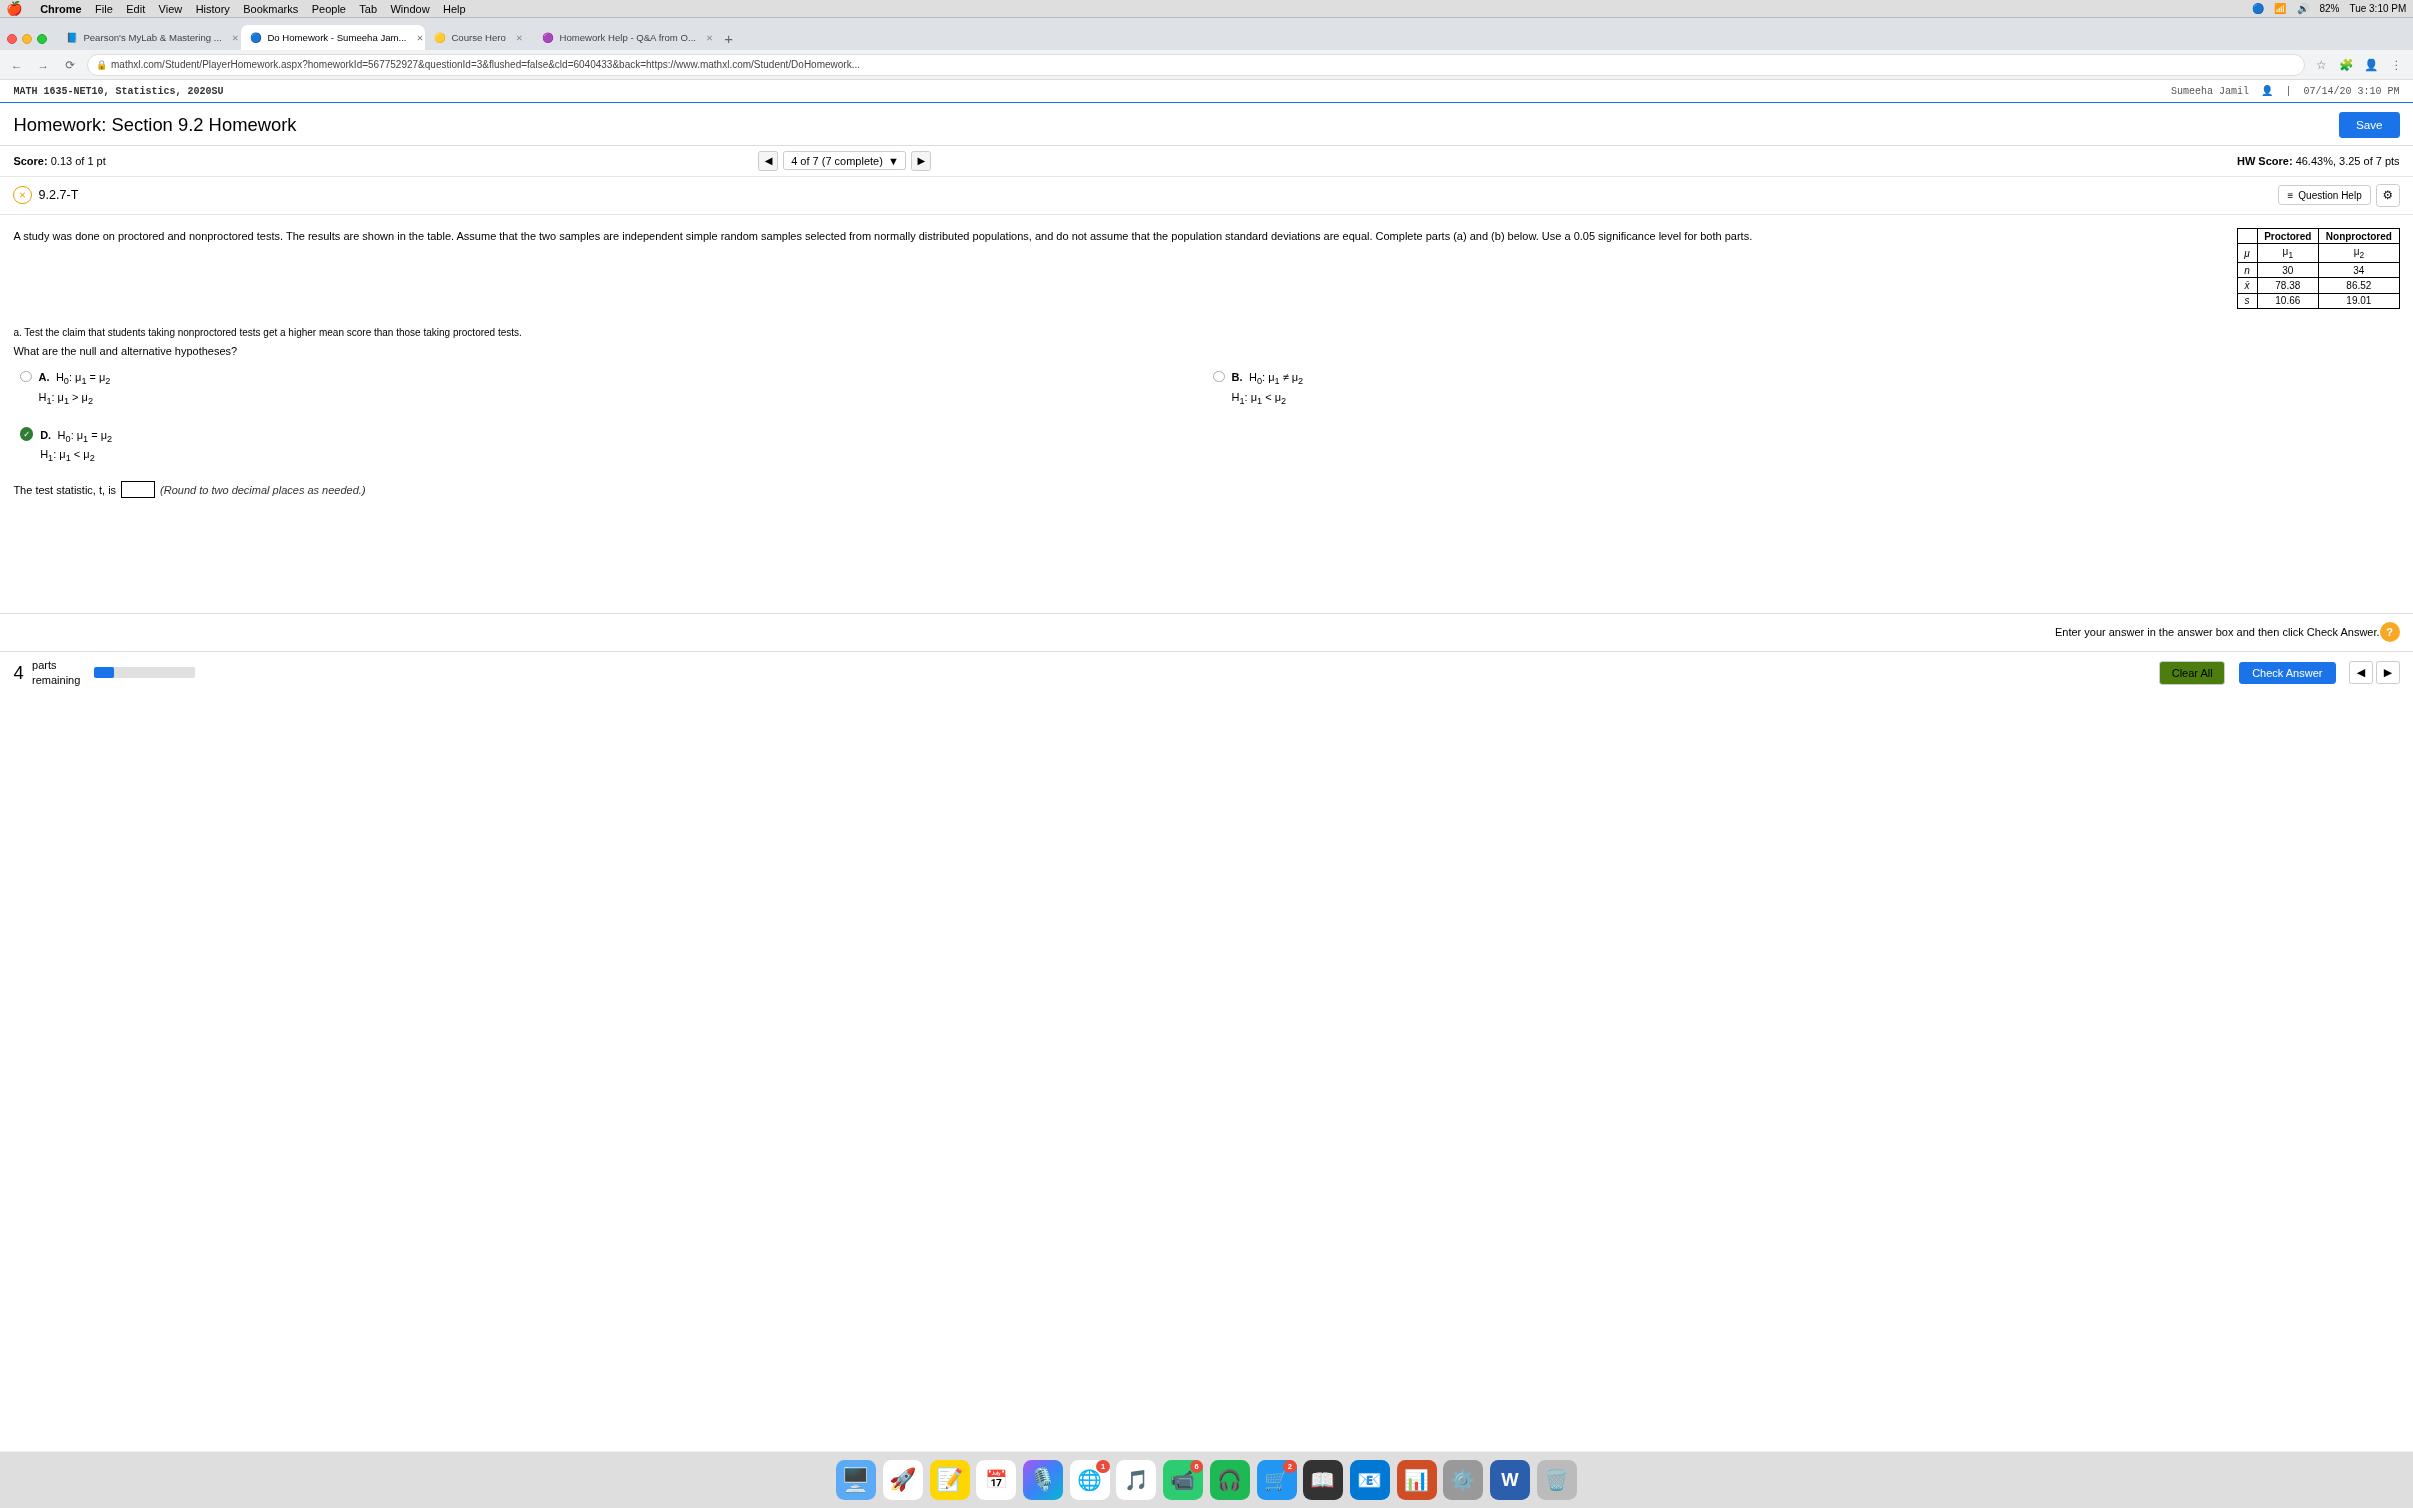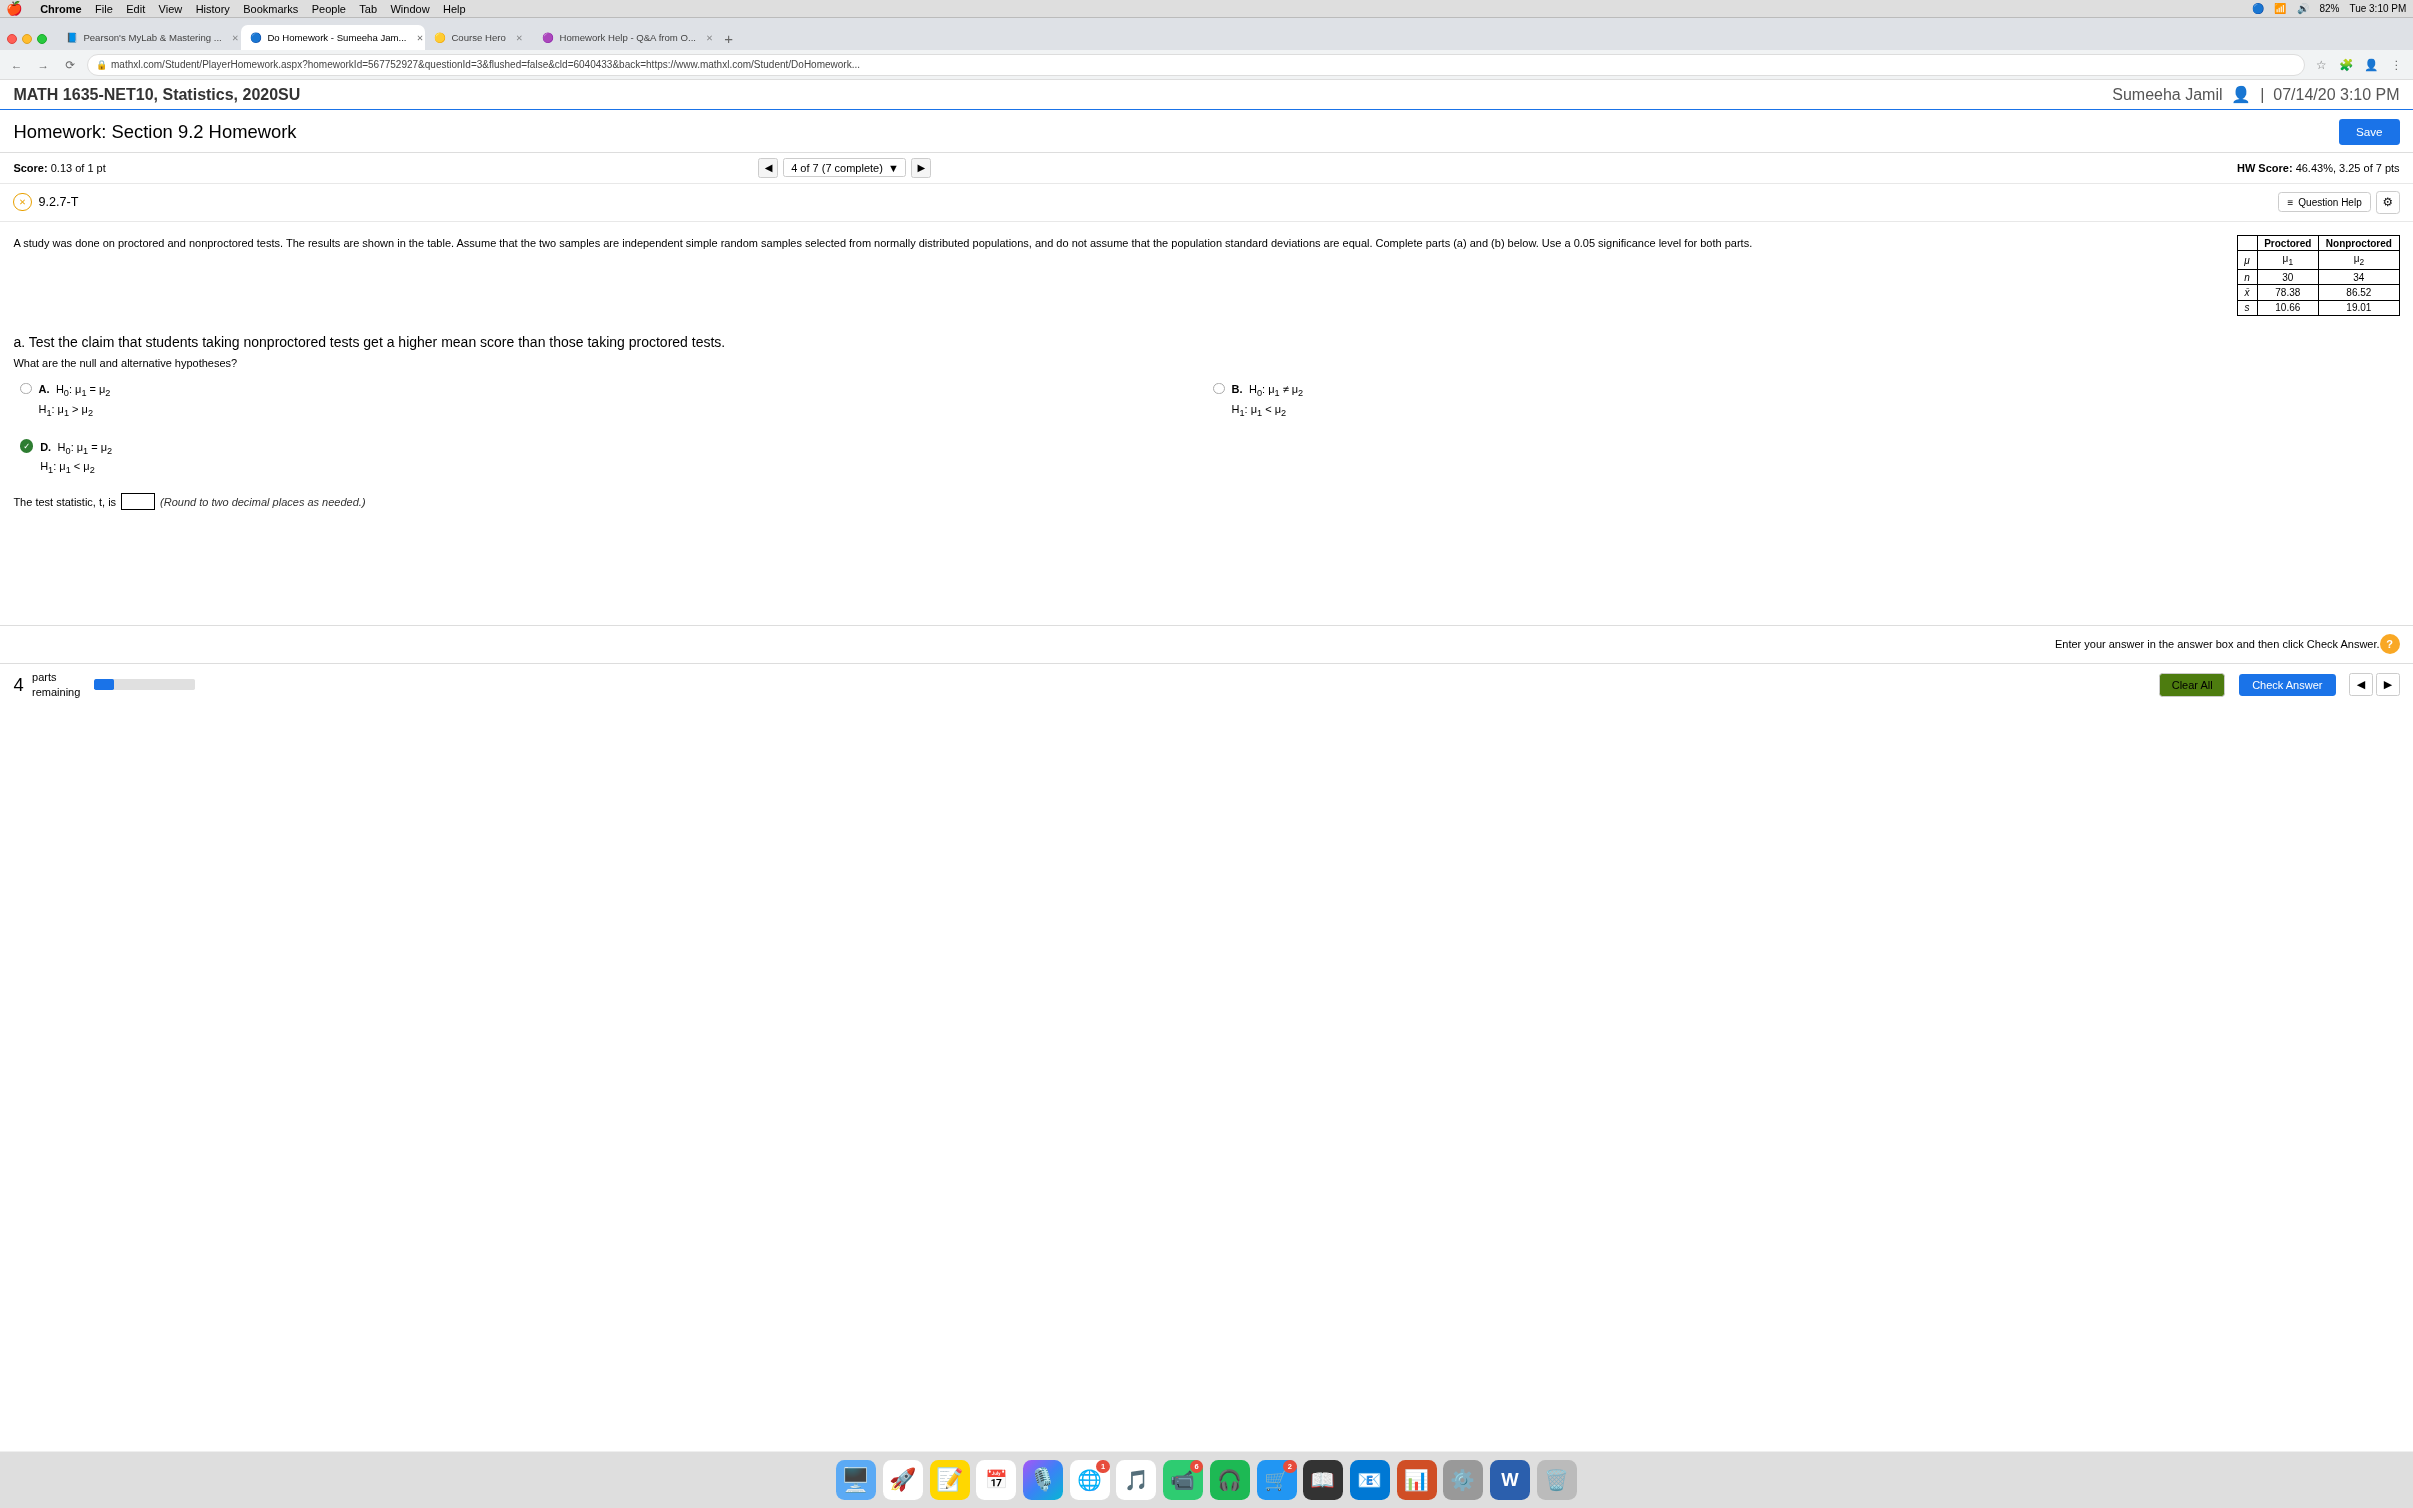--- a/index.html
+++ b/index.html
@@ -93,21 +93,22 @@
     .icon-btn { width: 20px; height: 20px; display: flex; align-items: center; justify-content: center; border-radius: 50%; cursor: pointer; font-size: 11.7px; color: #666; }
 
     
     .site-header {
       background: #fff;
       border-bottom: 1.7px solid #1a73e8;
       padding: 5px 13.4px;
       display: flex;
       align-items: center;
       justify-content: space-between;
-      font-size: 16px;
+      font-size: 10px;
+      font-family: Liberation Mono, monospace;
     }
     .site-header-left { font-weight: 600; color: #333; }
     .site-header-right { color: #555; }
 
     
     .page-header {
       background: #fff;
       padding: 8.4px 13.4px 6.7px;
       border-bottom: 0.8px solid #ddd;
       display: flex;
@@ -201,21 +202,21 @@
     .data-table th, .data-table td {
       border: 0.8px solid #000;
       padding: 1.7px 6.7px;
       text-align: center;
     }
     .data-table th { background: #fff; font-weight: 600; }
     .data-table td:first-child { font-style: italic; text-align: center; }
 
     
     .problem-text { font-size: 11px; line-height: 1.5; color: #000; margin-bottom: 11.7px; }
-    .part-label { font-size: 14px; font-weight: 500; margin-top: 10px; margin-bottom: 6.7px; }
+    .part-label { font-size: 10px; font-weight: 500; margin-top: 10px; margin-bottom: 6.7px; }
     .hypothesis-q { font-size: 11px; margin-bottom: 8.4px; }
 
     
     .options-grid {
       display: grid;
       grid-template-columns: 1fr 1fr;
       gap: 11px 0;
       margin-bottom: 11.7px;
     }
     .option-item {

